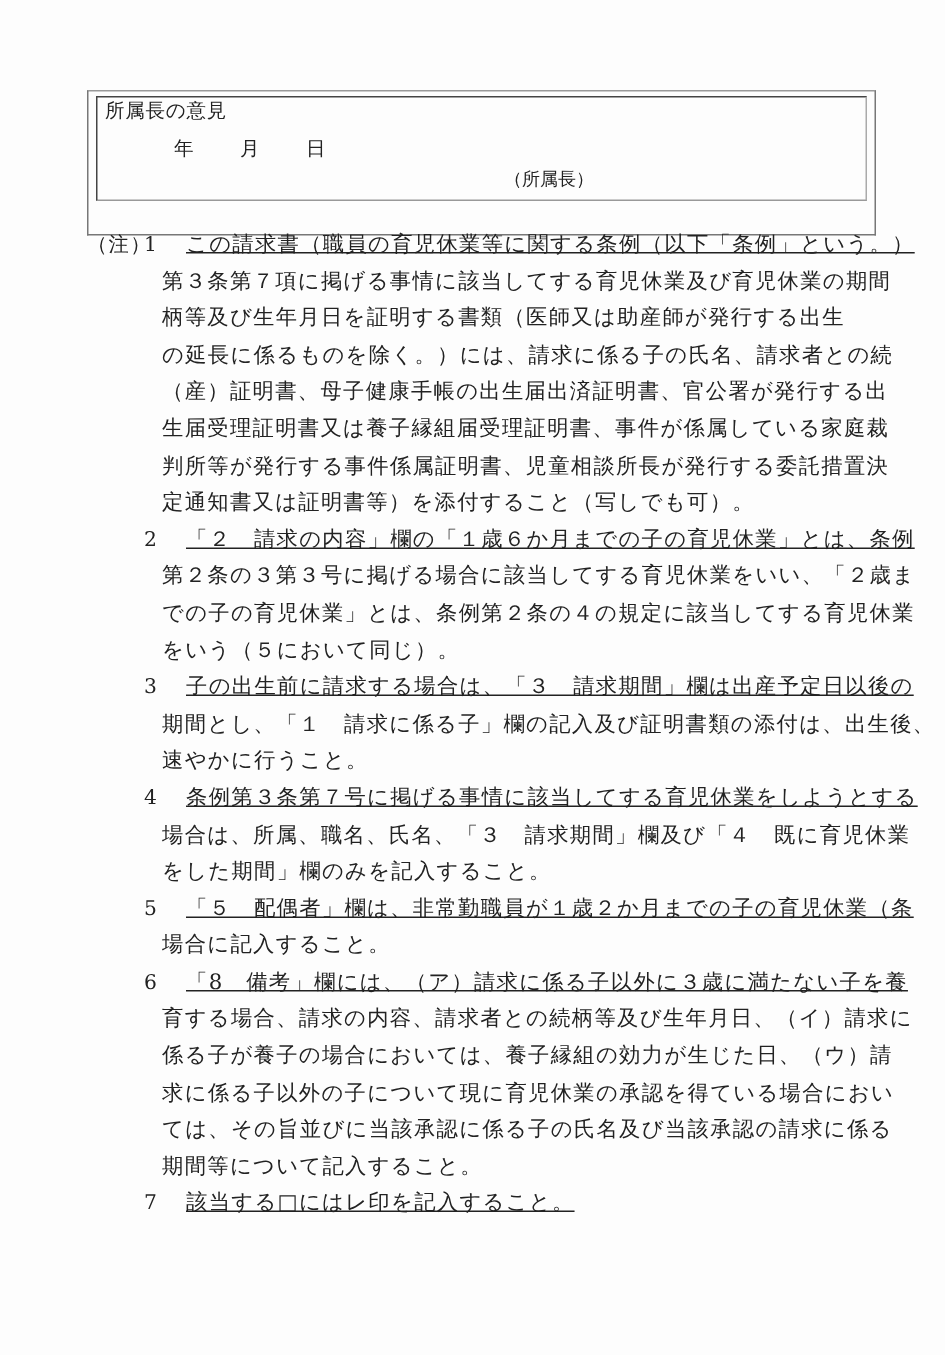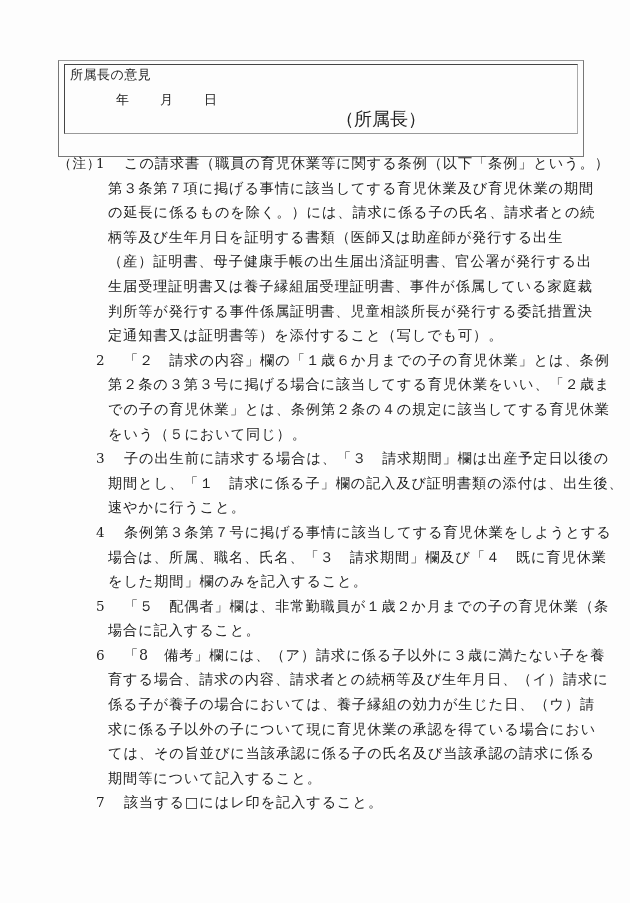--- a/index.html
+++ b/index.html
@@ -53,21 +53,21 @@
     }
     .date-line span {
       display: inline-block;
     }
     .date-year { width: 44px; }
     .date-month { width: 44px; }
     .chief-label {
       position: absolute;
       left: 336px;
       top: 110px;
-      font-size: 18px;
+      font-size: 12px;
       line-height: 18px;
     }
     .notes {
       position: absolute;
       left: 58px;
       top: 151px;
       width: 530px;
       font-size: 14.2px;
       line-height: 24.6px;
       letter-spacing: 0.9px;
@@ -90,20 +90,21 @@
       top: 0;
       text-indent: 0;
       font-size: 13.5px;
     }
     .note-line {
       display: block;
       white-space: nowrap;
     }
     .note-line.first {
       padding-left: 16px;
+      text-decoration: underline;
     }
     .note-body {
       text-indent: 0;
     }
   </style>
 </head>
 <body>
 
 <div class="outer-box"></div>
 <div class="inner-box"></div>
@@ -115,22 +116,22 @@
 <div class="chief-label">（所属長）</div>
 
 <div class="notes">
   <span class="notes-head">（注）</span>
 
   <div class="note">
     <span class="note-num">1</span>
     <div class="note-body">
       <span class="note-line first">この請求書（職員の育児休業等に関する条例（以下「条例」という。）</span>
       <span class="note-line">第３条第７項に掲げる事情に該当してする育児休業及び育児休業の期間</span>
+      <span class="note-line">柄等及び生年月日を証明する書類（医師又は助産師が発行する出生</span>
       <span class="note-line">の延長に係るものを除く。）には、請求に係る子の氏名、請求者との続</span>
-      <span class="note-line">柄等及び生年月日を証明する書類（医師又は助産師が発行する出生</span>
       <span class="note-line">（産）証明書、母子健康手帳の出生届出済証明書、官公署が発行する出</span>
       <span class="note-line">生届受理証明書又は養子縁組届受理証明書、事件が係属している家庭裁</span>
       <span class="note-line">判所等が発行する事件係属証明書、児童相談所長が発行する委託措置決</span>
       <span class="note-line">定通知書又は証明書等）を添付すること（写しでも可）。</span>
     </div>
   </div>
 
   <div class="note">
     <span class="note-num">2</span>
     <div class="note-body">

